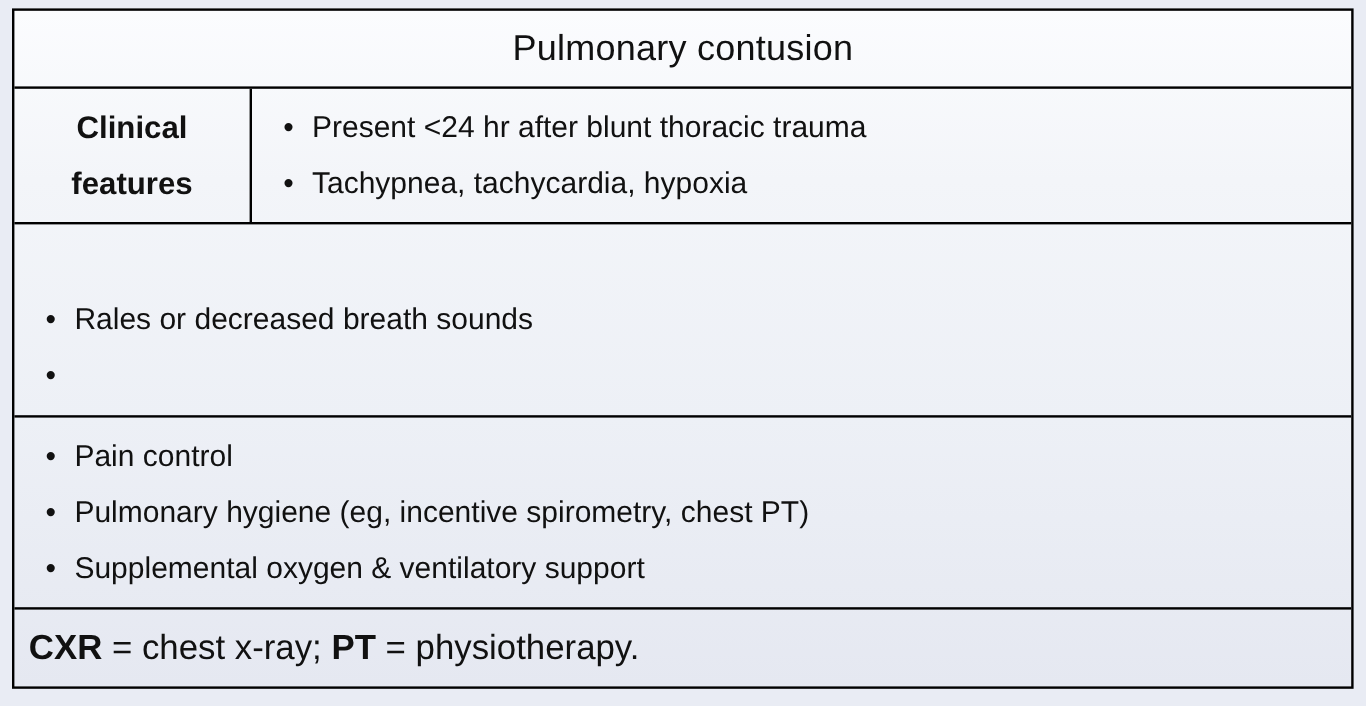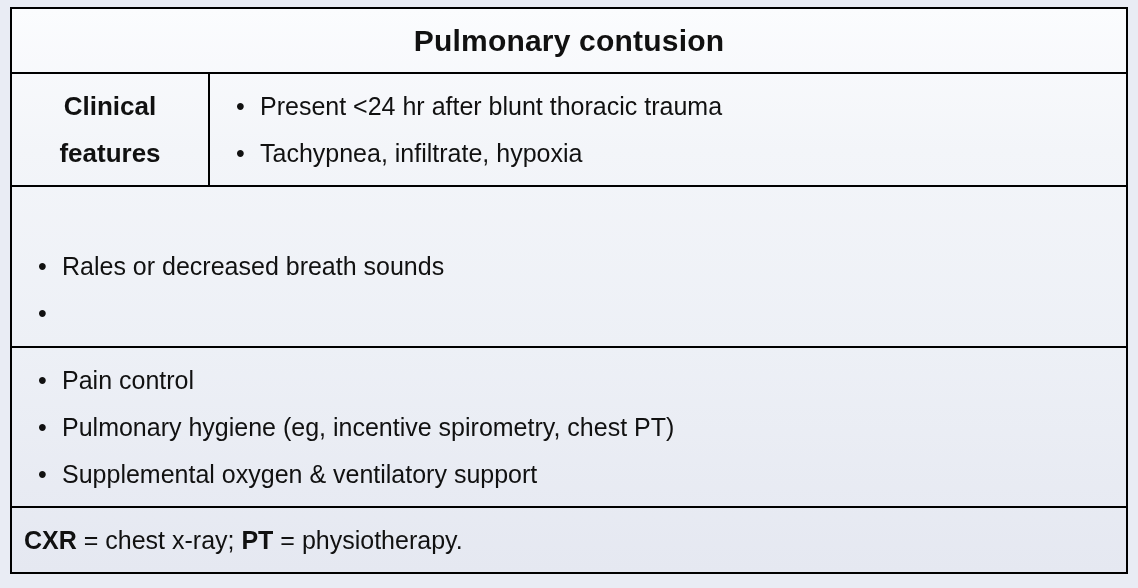--- a/index.html
+++ b/index.html
@@ -24,21 +24,21 @@
     background: linear-gradient(180deg, #fbfcfe 0%, #f3f5f9 25%, #edf0f6 60%, #e5e8f1 100%);
     box-sizing: content-box;
   }
   .title-row {
     height: 63px;
     border-bottom: 2px solid #000000;
     display: flex;
     align-items: center;
     justify-content: center;
     font-size: 30px;
-    font-weight: bold;
+    font-weight: normal;
     letter-spacing: 0.2px;
   }
   .row {
     display: flex;
     border-bottom: 2px solid #000000;
   }
   .row.clinical   { height: 111px; }
   .row.diagnosis  { height: 159px; }
   .row.management { height: 158px; }
   .label-cell {
@@ -76,41 +76,41 @@
     left: -24px;
     top: 0;
     line-height: 47px;
     font-size: 25px;
   }
   .footer-row {
     height: 64px;
     display: flex;
     align-items: center;
     padding-left: 12px;
-    font-size: 25px;
+    font-size: 29px;
   }
   .footer-row b { font-weight: bold; }
 </style>
 </head>
 <body>
 
 <div class="card">
 
   <div class="title-row">
     <span>Pulmonary contusion</span>
   </div>
 
   <div class="row clinical">
     <div class="label-cell">
       <span>Clinical features</span>
     </div>
     <div class="content-cell">
       <ul class="bullets">
         <li><span class="marker">•</span><span>Present &lt;24 hr after blunt thoracic trauma</span></li>
-        <li><span class="marker">•</span><span>Tachypnea, infiltrate, hypoxia</span></li>
+        <li><span class="marker">•</span><span>Tachypnea, tachycardia, hypoxia</span></li>
       </ul>
     </div>
   </div>
 
   <div class="row diagnosis">
     <div class="content-cell">
       <ul class="bullets">
         <li><span class="marker">•</span><span>Rales or decreased breath sounds</span></li>
         <li><span class="marker">•</span></li>
       </ul>

